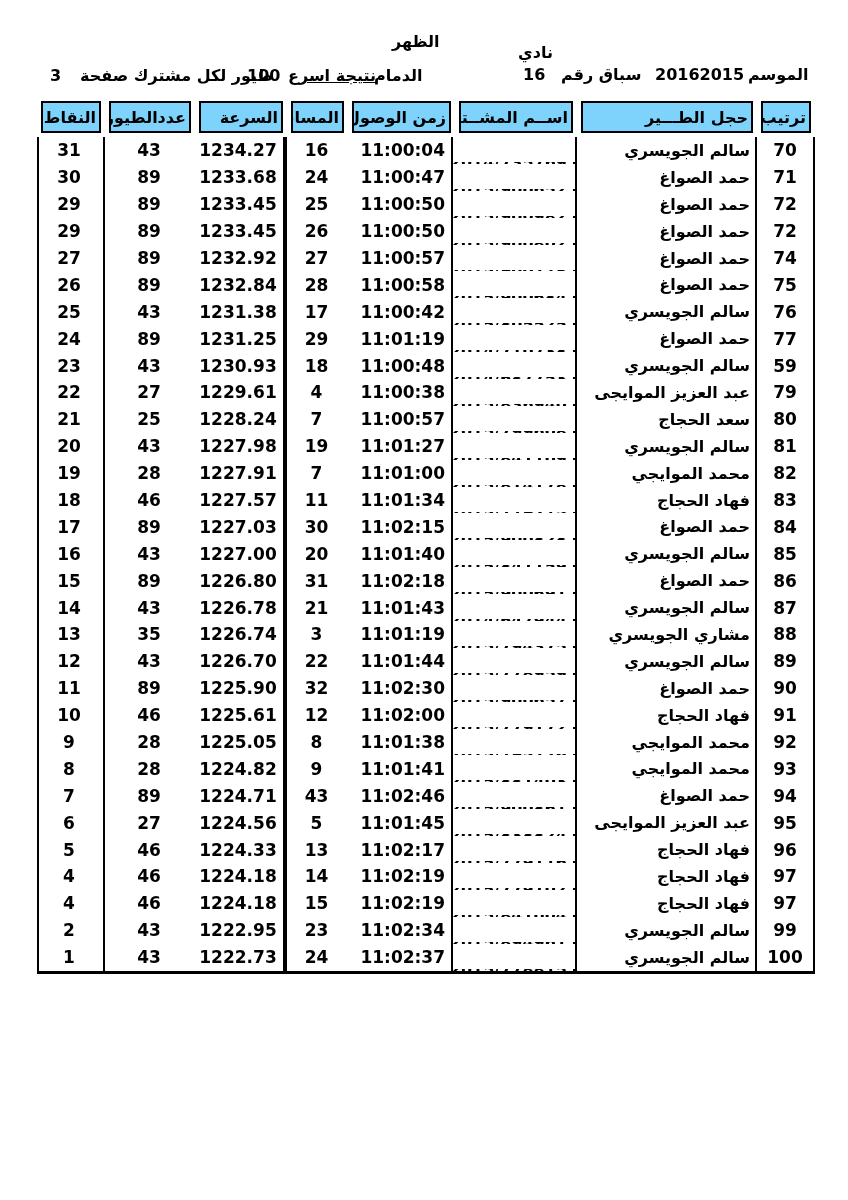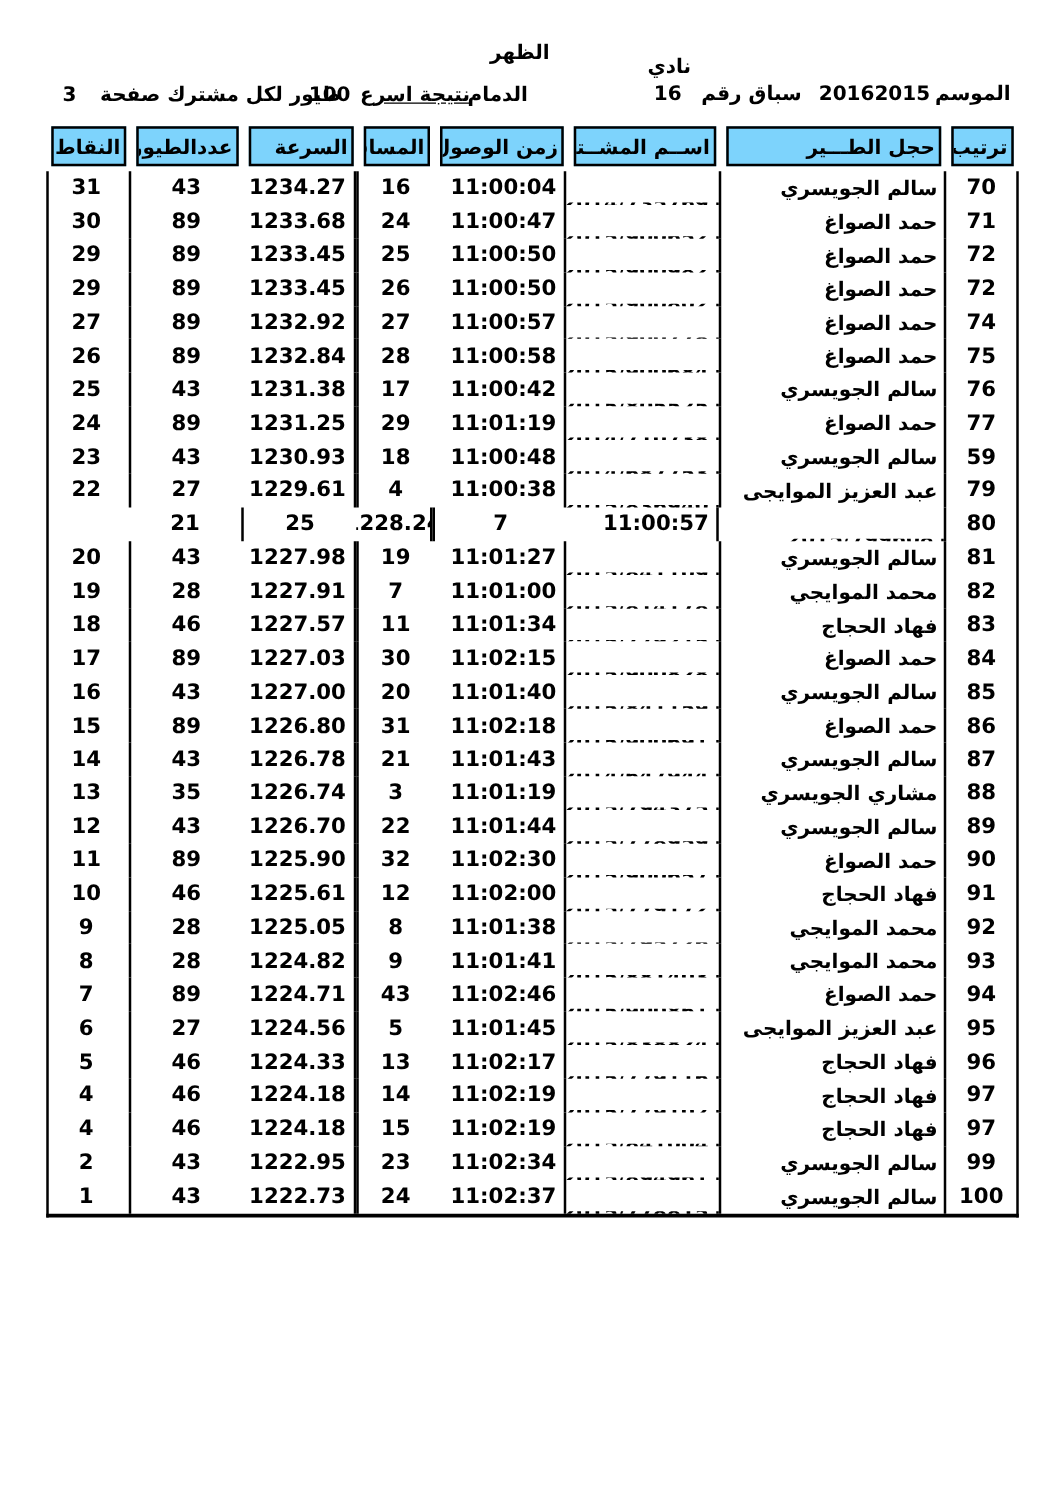--- a/index.html
+++ b/index.html
@@ -189,20 +189,21 @@
           <div class="cell c-name">عبد العزيز الموايجى</div>
           <div class="cell c-band">2015/836940</div>
           <div class="cell c-arrival">11:00:38</div>
           <div class="cell c-distance">4</div>
           <div class="cell c-speed">1229.61</div>
           <div class="cell c-pigeons">27</div>
           <div class="cell c-points">22</div>
         </div>
         <div class="trow">
           <div class="cell c-rank">80</div>
+          <div class="cell c-name">سعد الحجاج</div>
           <div class="cell c-band">2015/799608</div>
           <div class="cell c-arrival">11:00:57</div>
           <div class="cell c-distance">7</div>
           <div class="cell c-speed">1228.24</div>
           <div class="cell c-pigeons">25</div>
           <div class="cell c-points">21</div>
         </div>
         <div class="trow">
           <div class="cell c-rank">81</div>
           <div class="cell c-name">سالم الجويسري</div>

